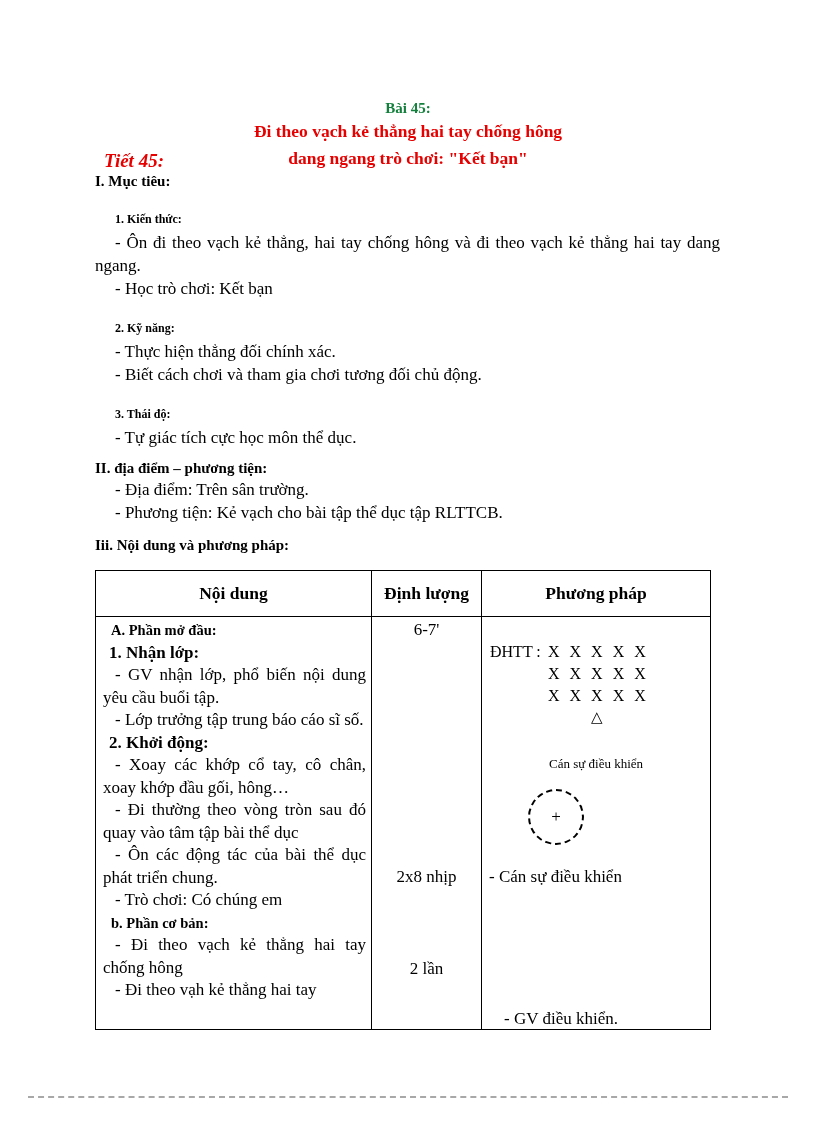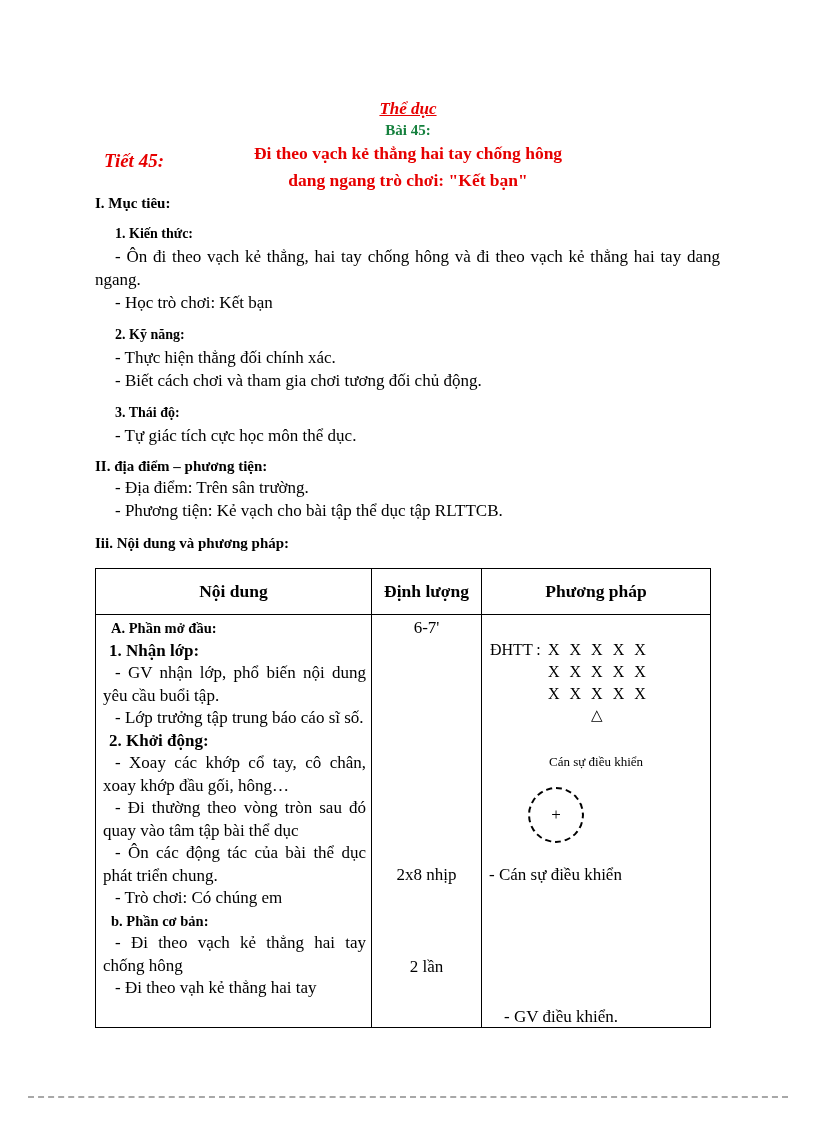--- a/index.html
+++ b/index.html
@@ -13,21 +13,21 @@
   .subject { font-size:17px; font-weight:bold; font-style:italic; text-decoration:underline; color:var(--accent); line-height:22px; }
   .lesson  { font-size:15px; font-weight:bold; color:#15803d; line-height:20px; }
   .title   { font-size:17.5px; font-weight:bold; color:var(--accent); line-height:27px; }
   .period  { position:absolute; left:104px; top:150px; font-size:19px; font-weight:bold; font-style:italic; color:var(--accent); }
 
   
   .bodytext { margin:0 96px 0 95px; font-size:17px; line-height:23px; }
   .h-roman { font-size:15px; font-weight:bold; line-height:19px; margin-top:0; }
   .h-roman.mt10 { margin-top:10px; }
   .h-roman.mt12 { margin-top:12px; }
-  .h-num { font-size:14px; font-weight:bold; padding-left:20px; margin-top:9px; }
+  .h-num { font-size:12px; font-weight:bold; padding-left:20px; margin-top:17px; }
   .para { text-indent:20px; text-align:justify; }
 
   
   .ltable { margin:15px 0 0 95px; width:616px; border:1px solid #000; }
   .trow { display:flex; }
   .th, .td { border-left:1px solid #000; }
   .th:first-child, .td:first-child { border-left:none; }
   .thead { border-bottom:1px solid #000; }
   .th { height:45px; display:flex; align-items:center; justify-content:center; font-weight:bold; font-size:17.5px; text-align:center; line-height:21px; }
   .c1 { width:275px; }
@@ -49,21 +49,20 @@
 
   
   .page-cut { position:absolute; left:28px; right:28px; top:1096px; border-top:2px dashed #a8a8a8; }
 </style>
 </head>
 <body>
 
 <div class="doc">
 
   <div class="header">
-    <div class="subject">Thể dục</div>
     <div class="lesson">Bài 45:</div>
     <div class="title">Đi theo vạch kẻ thẳng hai tay chống hông</div>
     <div class="title">dang ngang trò chơi: "Kết bạn"</div>
   </div>
   <div class="period">Tiết 45:</div>
 
   <div class="bodytext">
     <div class="h-roman">I. Mục tiêu:</div>
 
     <div class="h-num">1. Kiến thức:</div>

